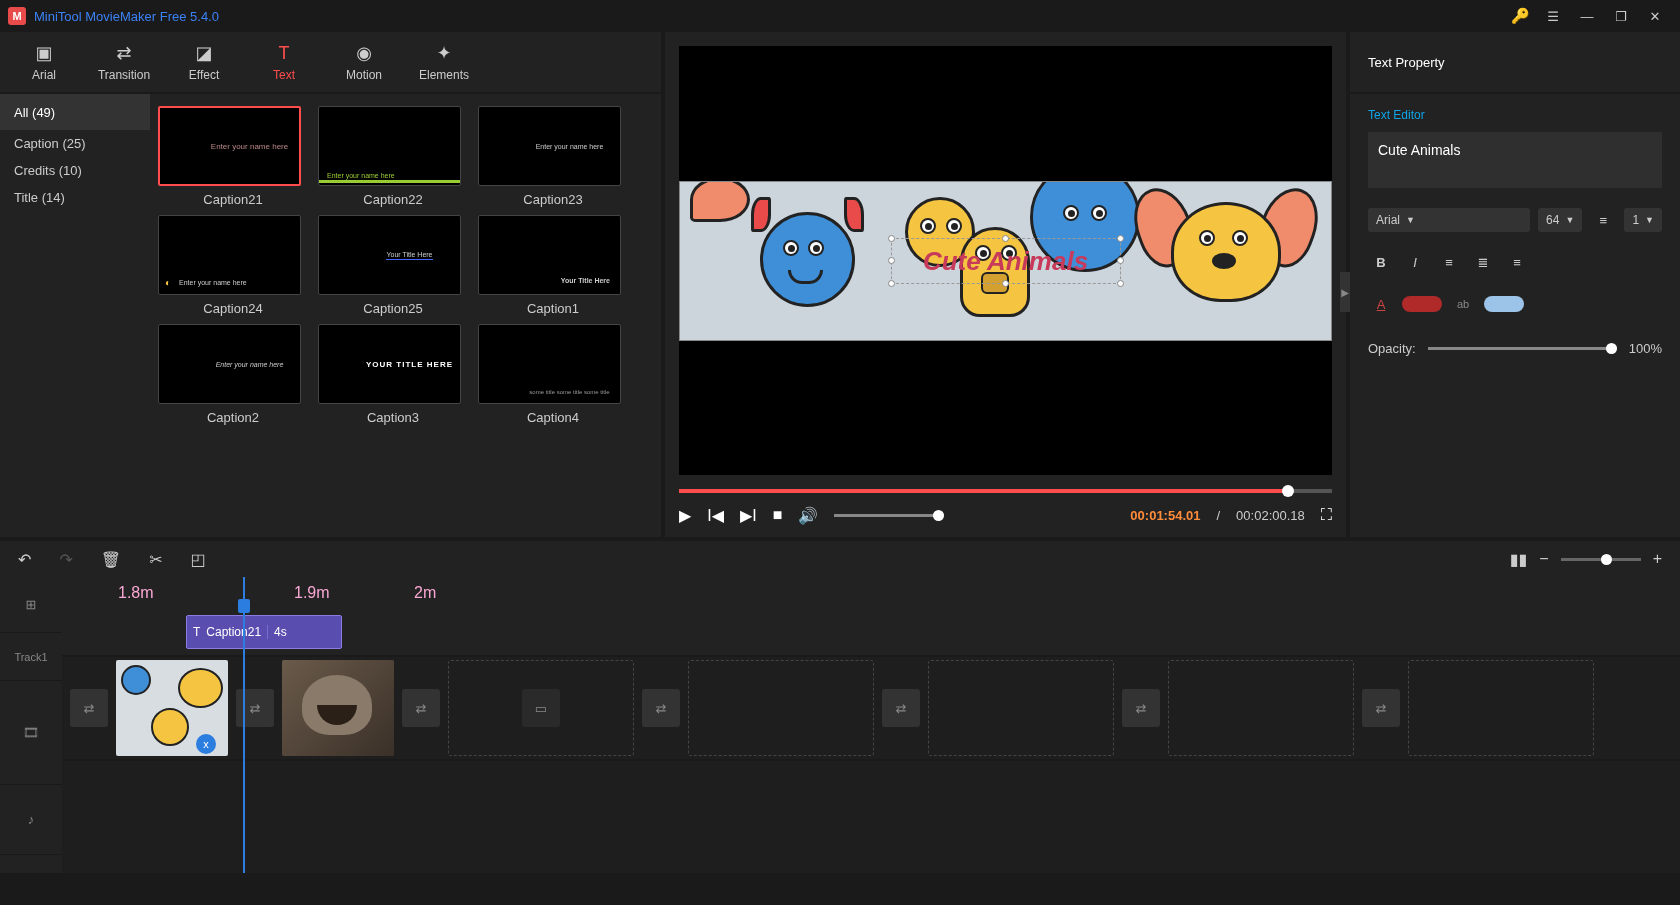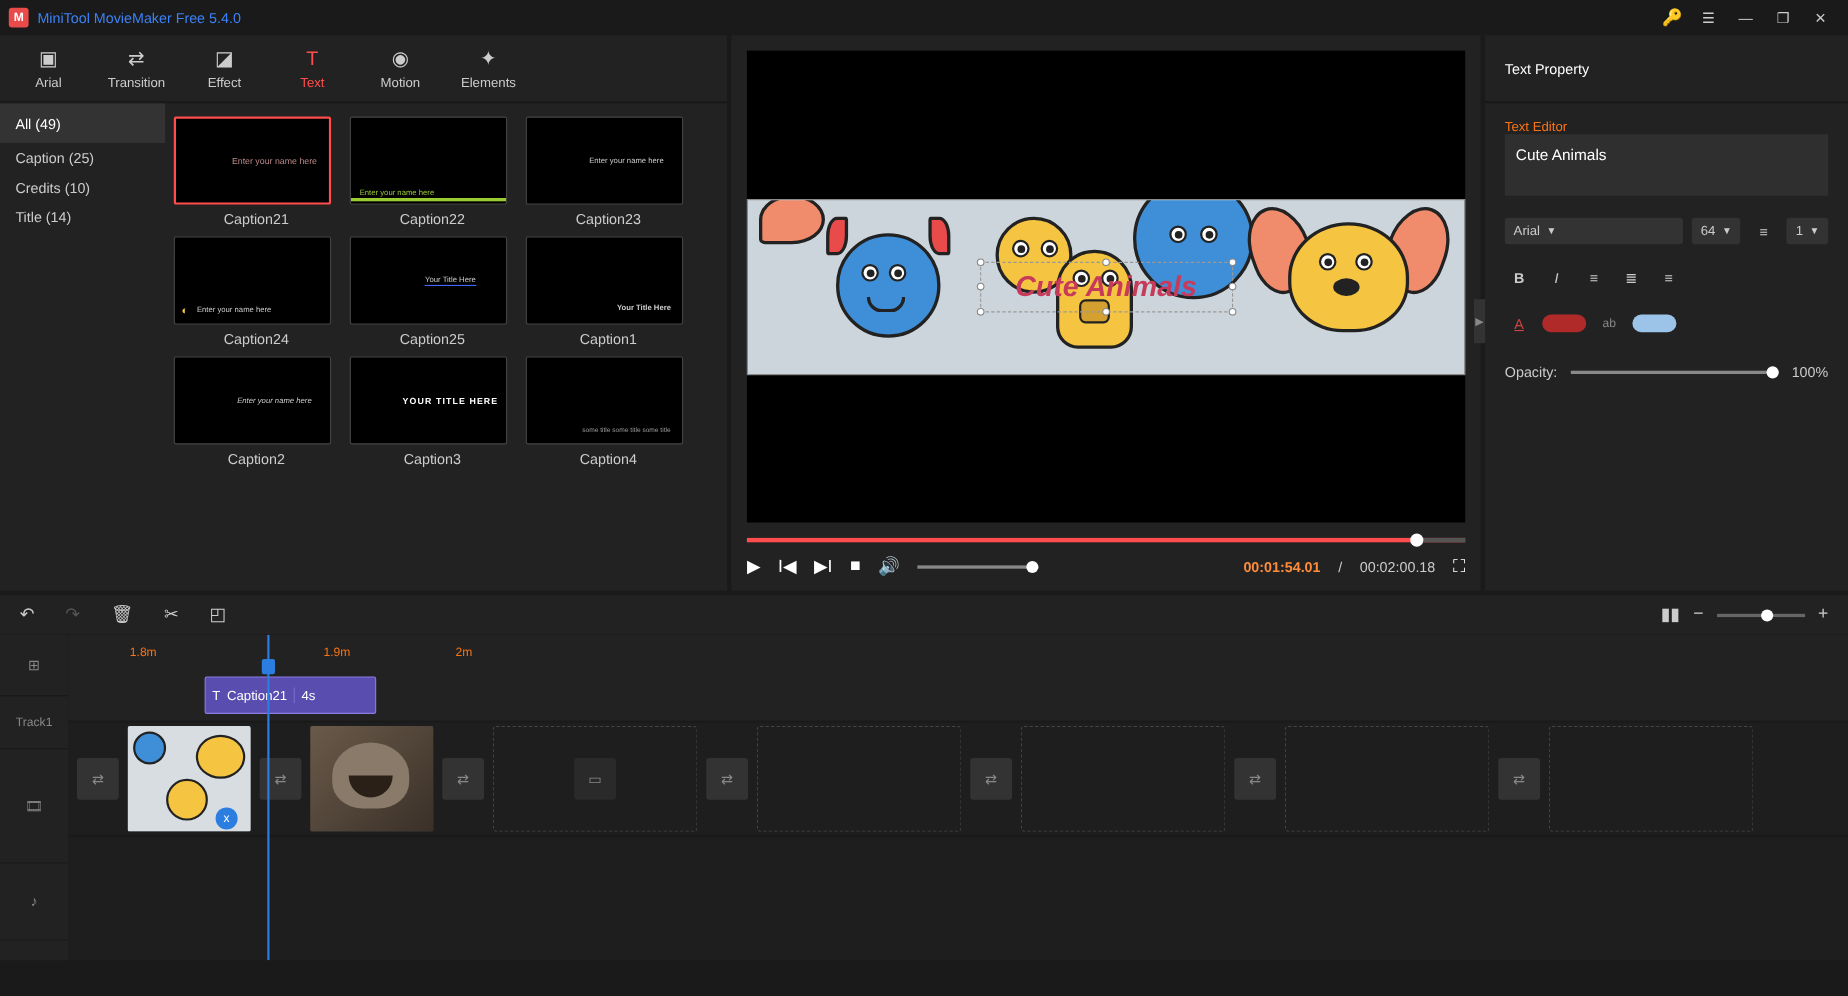--- a/index.html
+++ b/index.html
@@ -41,21 +41,21 @@
 .progress-knob { position:absolute; right:38px; top:-4px; width:12px; height:12px; background:#fff; border-radius:50%; }
 .controls { height:44px; display:flex; align-items:center; padding:0 14px; gap:16px; }
 .ctrl-btn { color:#fff; cursor:pointer; font-size:16px; }
 .vol-slider { width:110px; height:3px; background:#888; position:relative; }
 .vol-knob { position:absolute; right:0; top:-4px; width:11px; height:11px; background:#fff; border-radius:50%; }
 .time-cur { color:#ff8c3a; margin-left:auto;font-weight:bold; }
 .time-total { color:#ccc; }
 .prop-panel { width:330px; background:#222; display:flex; flex-direction:column; }
 .prop-header { height:62px; display:flex; align-items:center; padding:0 18px; color:#fff; border-bottom:2px solid #1a1a1a; }
 .prop-body { padding:14px 18px; flex:1; }
-.prop-section-label { color:#f97316; font-size:12px; }
+.prop-section-label { color:#0ea5e9; font-size:12px; margin-bottom:10px; }
 .text-input { width:100%; height:56px; background:#2f2f2f; border:none; color:#fff; padding:10px; font-size:14px; resize:none; }
 .prop-row { display:flex; gap:8px; margin-top:16px; align-items:center; }
 .prop-select { background:#333; border:none; color:#ccc; padding:5px 8px; font-size:12px; border-radius:3px; cursor:pointer; display:flex; align-items:center; gap:6px; }
 .prop-select .chev { font-size:9px; }
 .fmt-btn { width:26px; height:26px; display:flex; align-items:center; justify-content:center; color:#ccc; cursor:pointer; border-radius:3px; }
 .color-sw { width:40px; height:16px; border-radius:8px; cursor:pointer; }
 .opacity-row { display:flex; align-items:center; gap:12px; margin-top:24px; }
 .op-slider { flex:1; height:3px; background:#888; position:relative; }
 .op-knob { position:absolute; right:0; top:-4px; width:11px; height:11px; background:#fff; border-radius:50%; }
 .reset-btn { margin:20px 18px; padding:8px 22px; background:#3a3a3a; color:#fff; border:none; border-radius:3px; cursor:pointer; float:right; }
@@ -63,21 +63,21 @@
 .prop-panel { position:relative; }
 .timeline-toolbar { height:40px; background:#222; display:flex; align-items:center; padding:0 18px; gap:28px; border-top:4px solid #1a1a1a; }
 .tl-tool { color:#ccc; cursor:pointer; font-size:16px; }
 .tl-right { margin-left:auto; display:flex; align-items:center; gap:12px; }
 .zoom-slider { width:80px; height:3px; background:#666; position:relative; }
 .zoom-knob { position:absolute; left:40px; top:-4px; width:11px; height:11px; background:#fff; border-radius:50%; }
 .timeline { background:#1e1e1e; height:296px; display:flex; }
 .tl-left { width:62px; background:#222; display:flex; flex-direction:column; }
 .tl-left-cell { height:56px; display:flex; align-items:center; justify-content:center; color:#888; border-bottom:1px solid #1a1a1a; }
 .tl-body { flex:1; position:relative; overflow:hidden; }
-.ruler { height:32px; background:#222; position:relative; display:flex; align-items:center; color:#f97316; font-size:11px; }
+.ruler { height:32px; background:#222; position:relative; display:flex; align-items:center; color:#f9a8d4; font-size:16px; }
 .ruler-mark { position:absolute; }
 .playhead { position:absolute; left:181px; top:0; width:2px; height:296px; background:#2b7de0; z-index:5; }
 .playhead-head { position:absolute; top:22px; left:-5px; width:12px; height:14px; background:#2b7de0; border-radius:2px; }
 .track { height:48px; background:#222; border-bottom:2px solid #1a1a1a; position:relative; }
 .text-clip { position:absolute; left:184px; top:6px; width:156px; height:34px; background:#5a4db0; border:1px solid #8a7de0; border-radius:2px; display:flex; align-items:center; padding:0 6px; color:#fff; font-size:12px; gap:6px; }
 .text-clip .dur { border-left:1px solid #7a6dd0; padding-left:6px; }
 .video-track { height:104px; background:#1e1e1e; border-bottom:2px solid #1a1a1a; position:relative; display:flex; align-items:center; padding:0 8px; gap:8px; }
 .trans-box { width:38px; height:38px; background:#333; border-radius:3px; display:flex; align-items:center; justify-content:center; color:#888; cursor:pointer; }
 .v-clip { height:96px; background:#333; border-radius:2px; position:relative; overflow:hidden; }
 .clip-thumb { width:112px; height:96px; background:#d8dde2; position:relative; }

